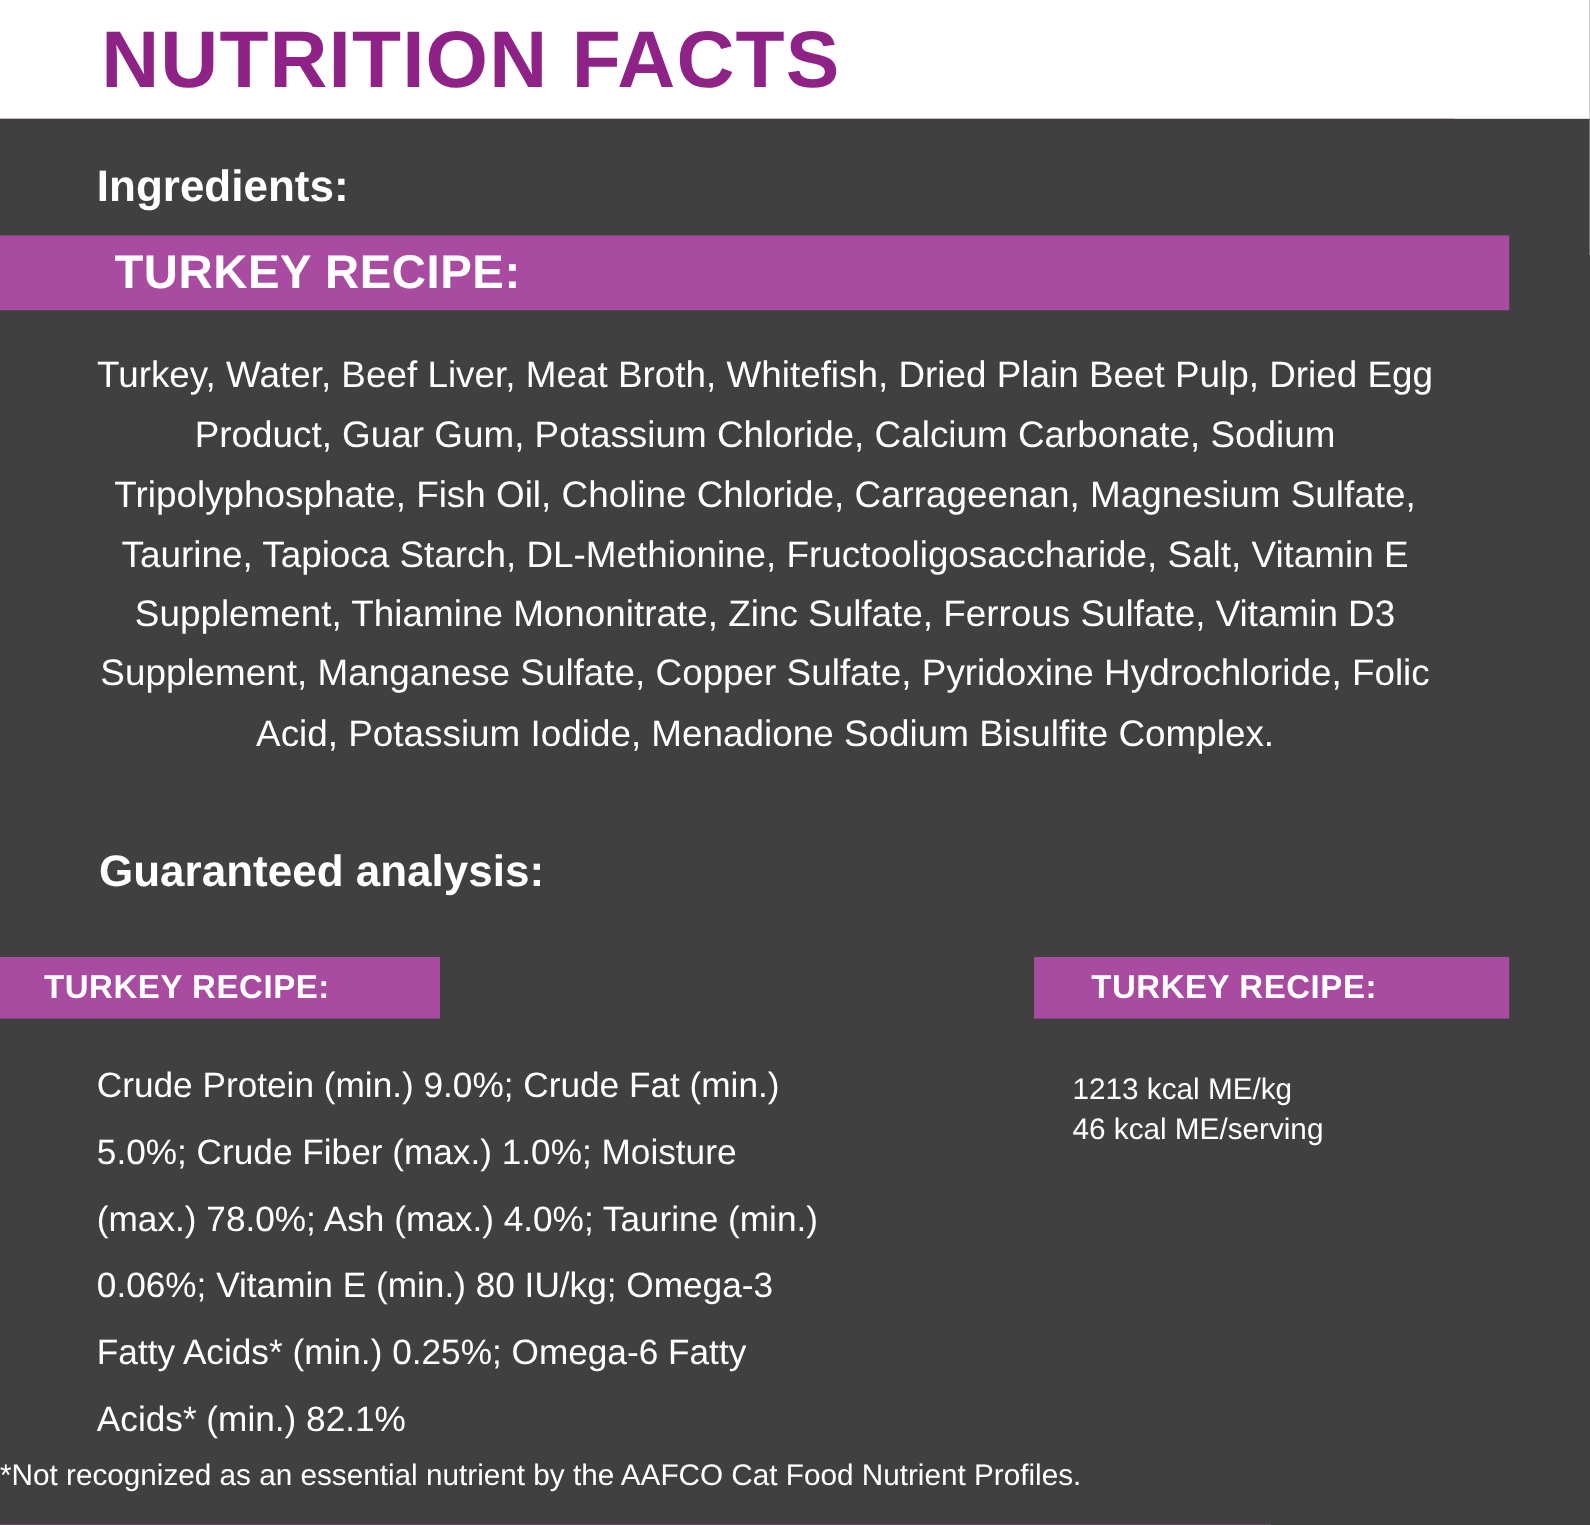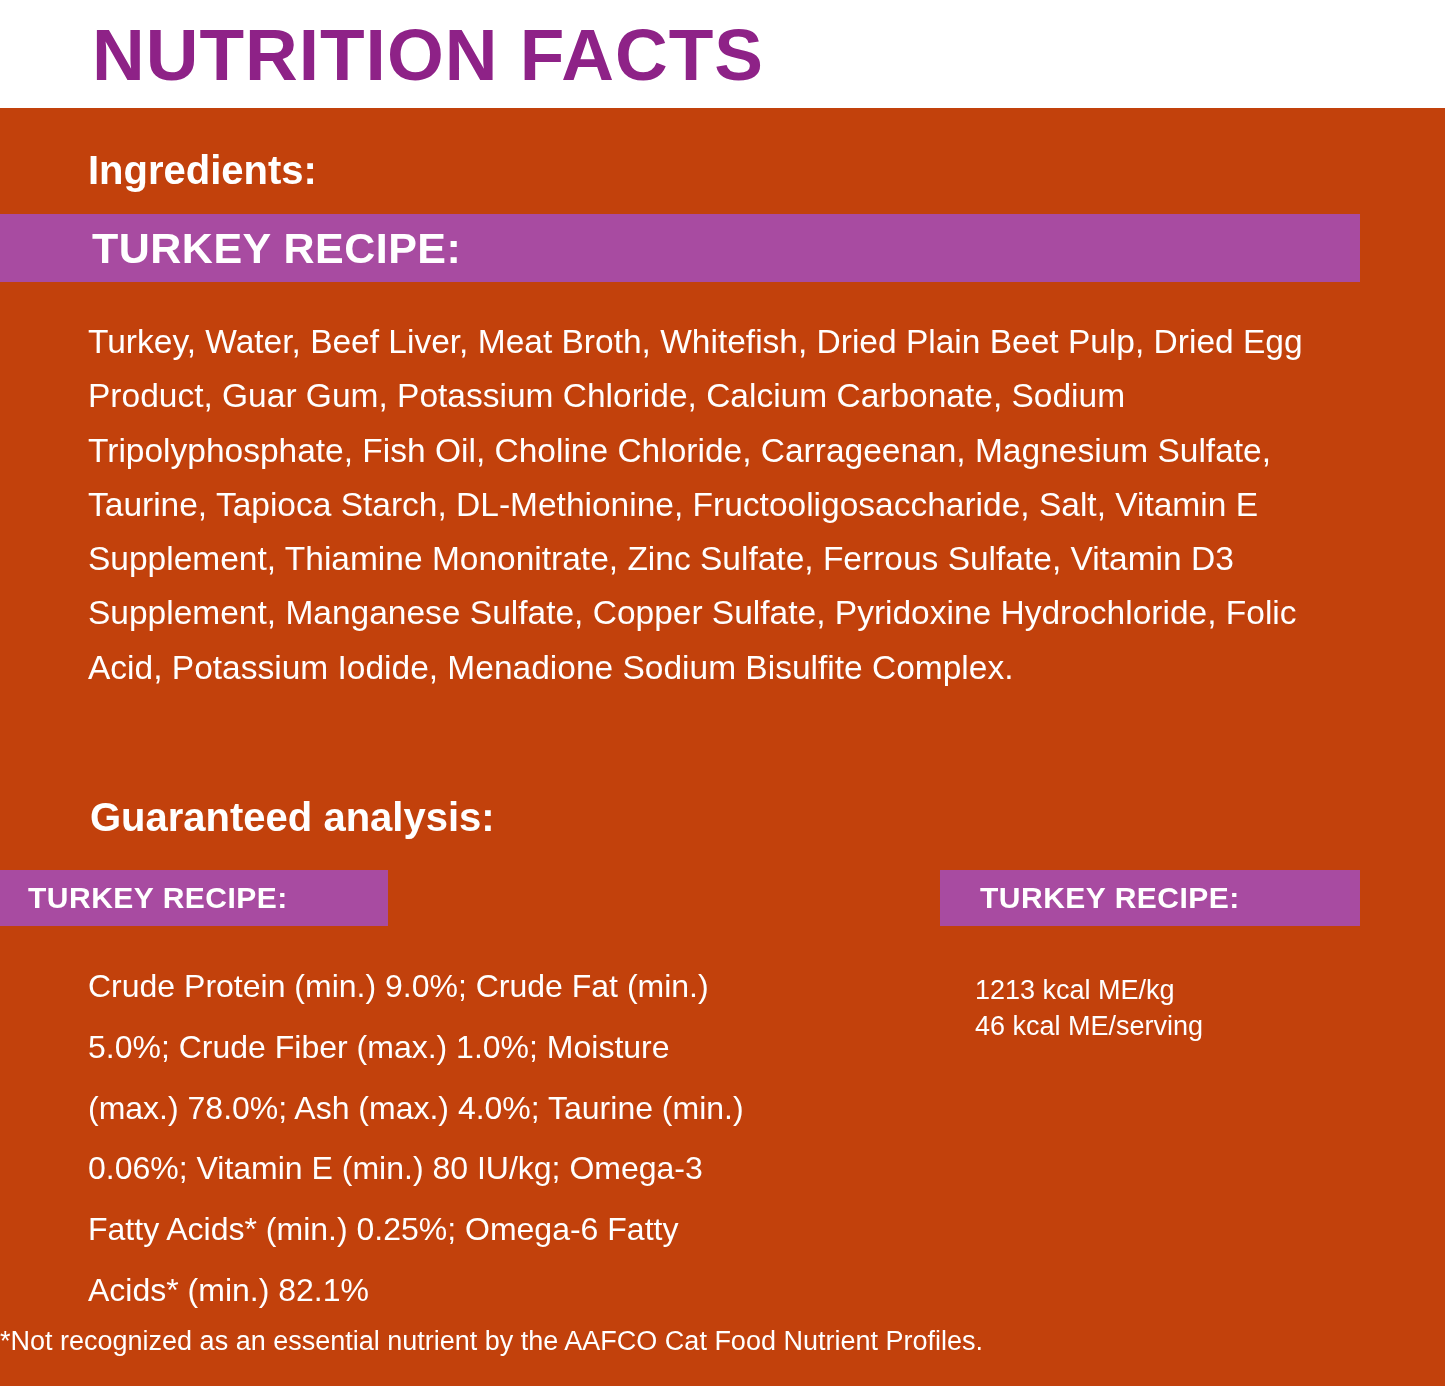--- a/index.html
+++ b/index.html
@@ -37,39 +37,40 @@
     letter-spacing: 1px;
     line-height: 1;
     font-family: "Liberation Sans", sans-serif;
   }
   .body-area {
     position: absolute;
     left: 0;
     top: 108px;
     width: 1445px;
     height: 1278px;
-    background: #c2410c;
+    background: #404040;
     color: #ffffff;
   }
   .section-label {
     position: absolute;
     color: #ffffff;
     font-size: 40px;
     font-weight: bold;
     font-family: "Liberation Sans", sans-serif;
   }
   #ingredients-label {
     left: 88px;
     top: 40px;
   }
   .recipe-banner {
     position: absolute;
     background: #a84ba1;
     display: flex;
     align-items: center;
+    padding-left: 12px;
   }
   #ingredients-banner {
     left: 0;
     top: 106px;
     width: 1360px;
     height: 68px;
   }
   #ingredients-banner .banner-text {
     margin-left: 92px;
     font-size: 43px;
@@ -80,24 +81,25 @@
   }
   #ingredients-text {
     position: absolute;
     left: 88px;
     top: 207px;
     width: 1215px;
     font-size: 33.5px;
     line-height: 1.62;
     color: #ffffff;
     font-family: "Liberation Sans", sans-serif;
+    text-align: center;
   }
   #ga-label {
     left: 90px;
-    top: 687px;
+    top: 662px;
   }
   #cal-label {
     left: 978px;
     top: 683px;
   }
   #ga-banner {
     left: 0;
     top: 762px;
     width: 388px;
     height: 56px;

